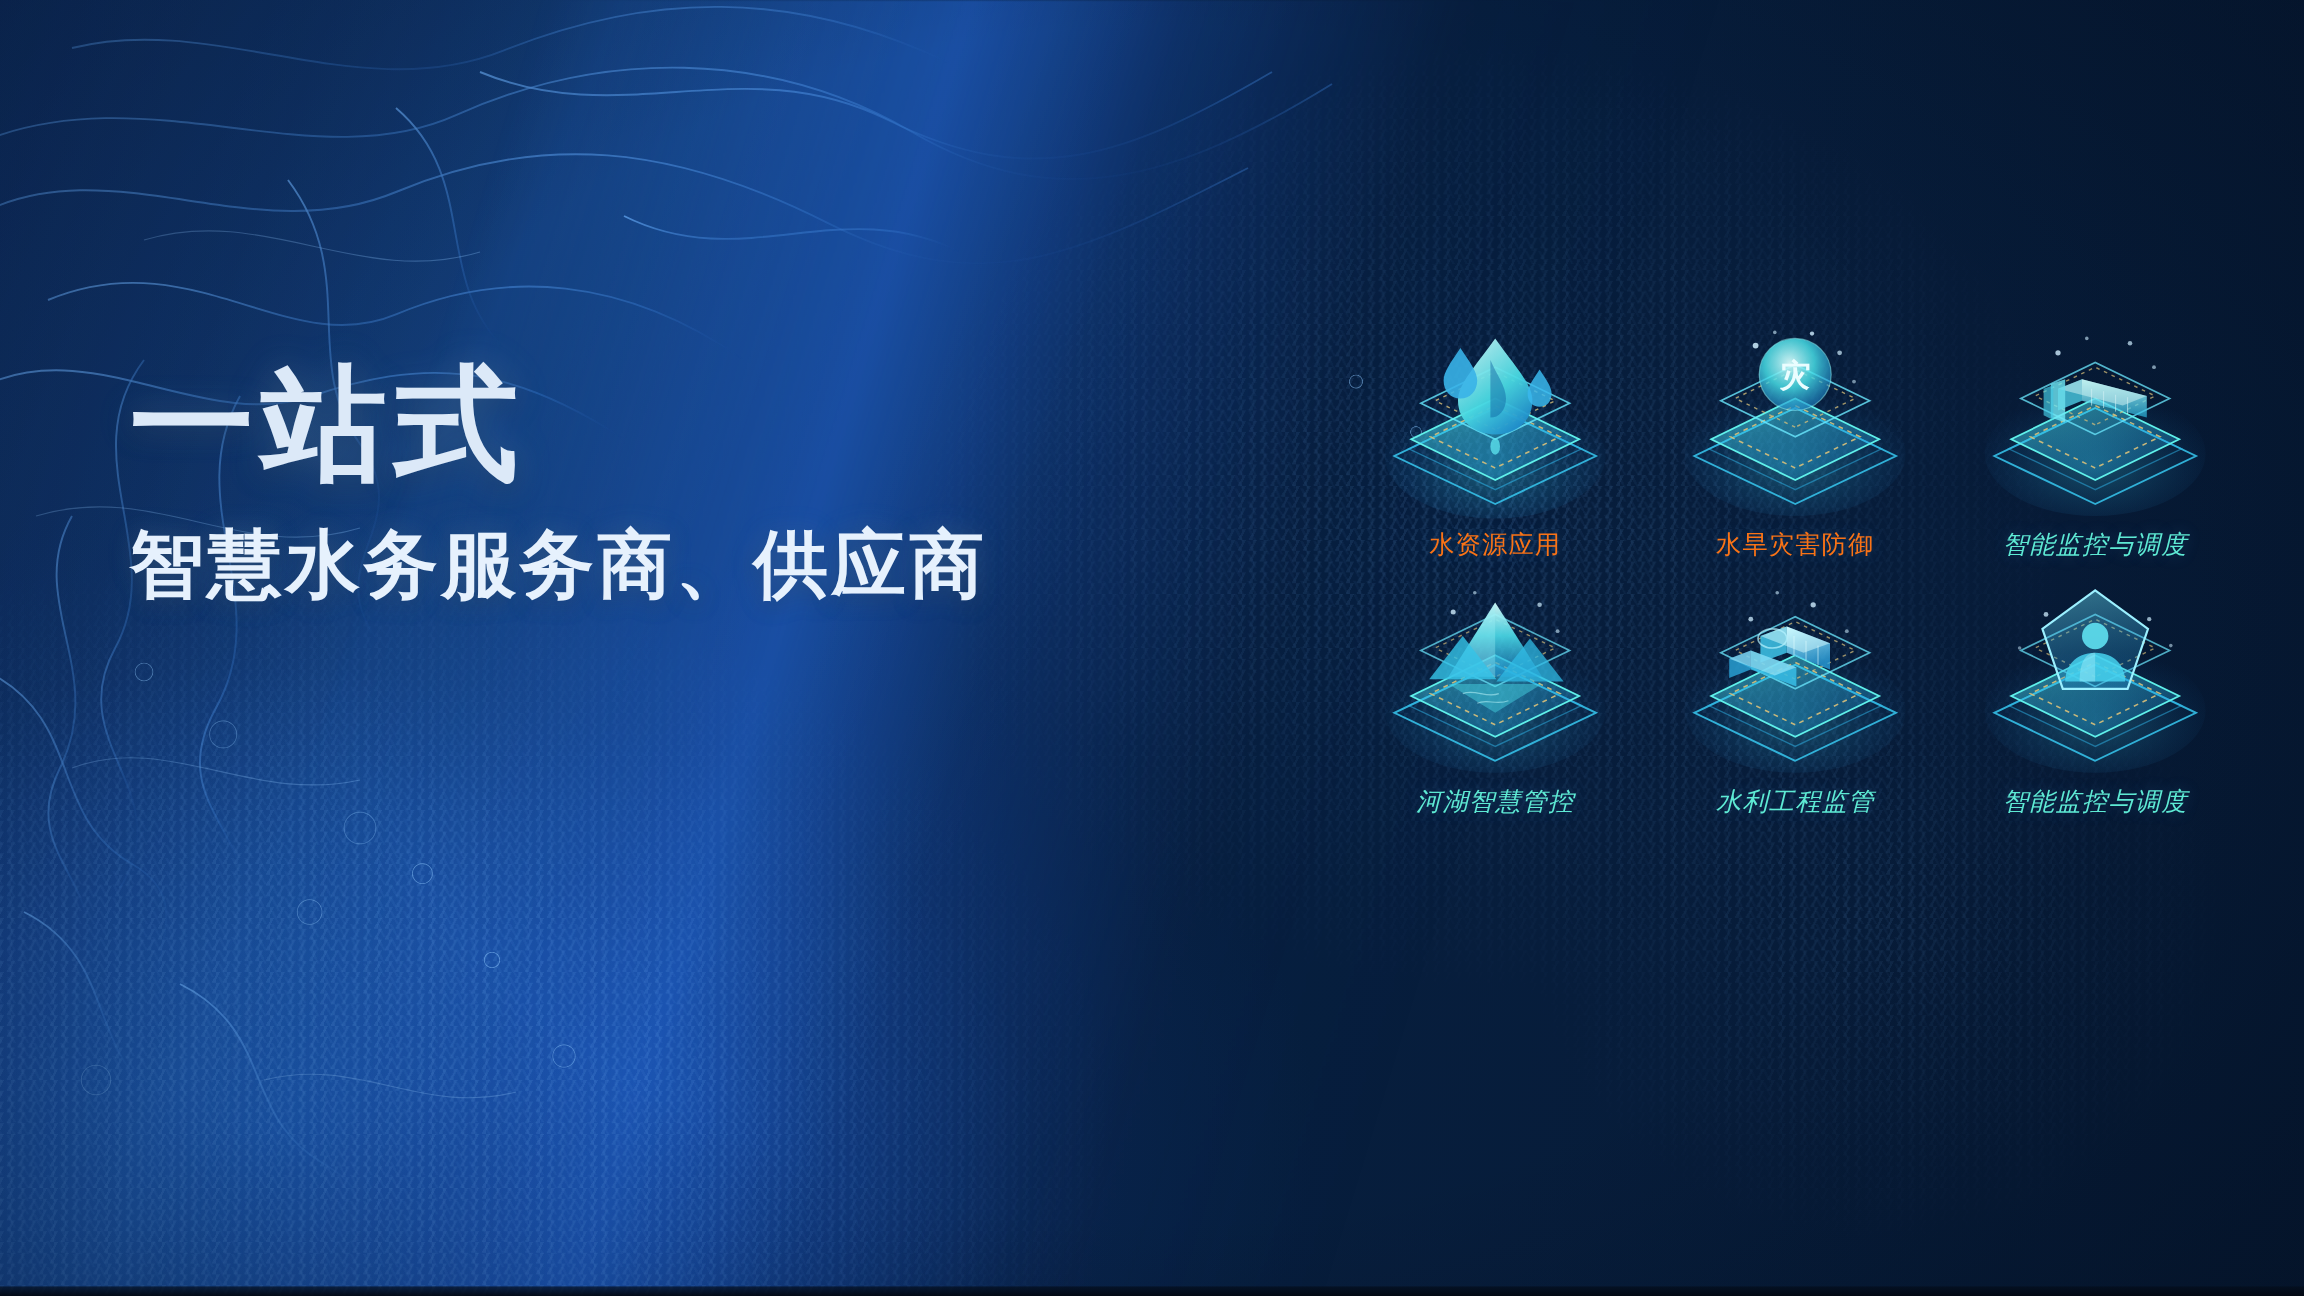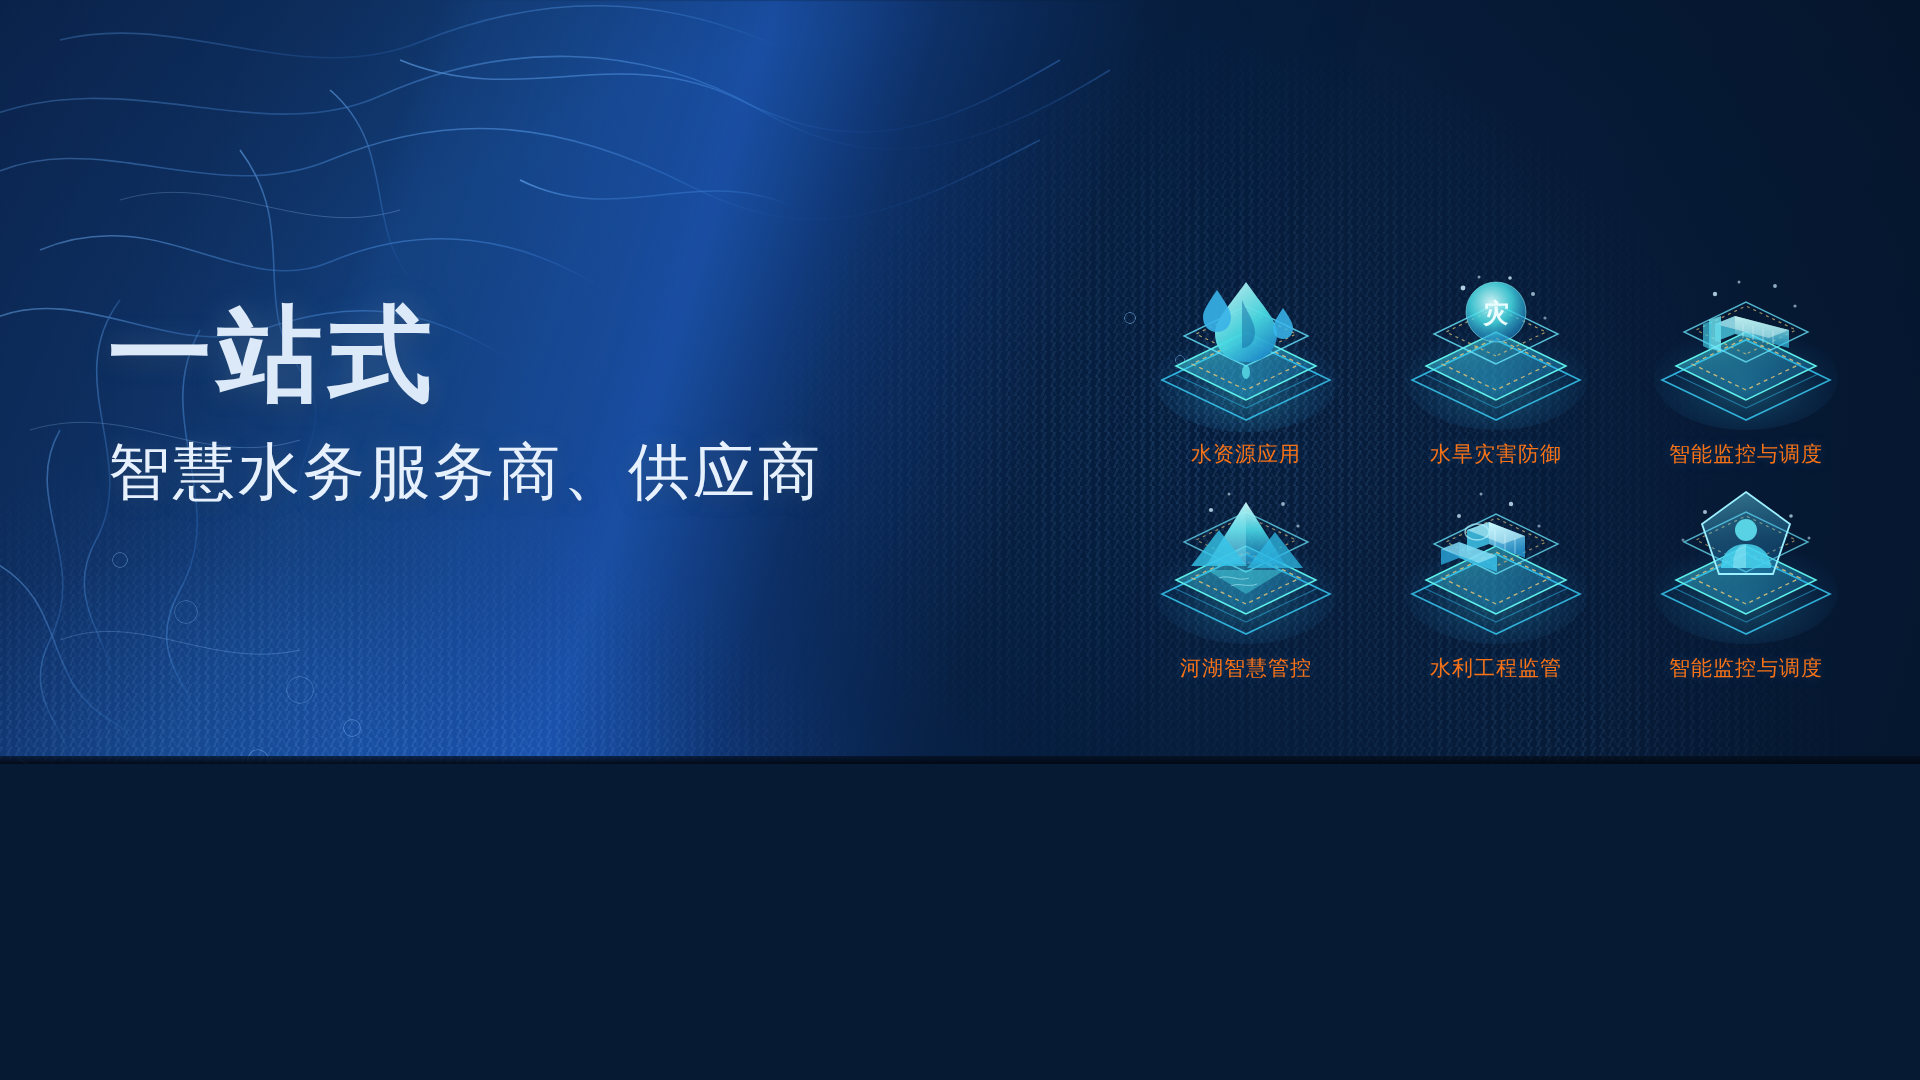--- a/index.html
+++ b/index.html
@@ -3,21 +3,21 @@
 <meta charset="utf-8">
 <title>一站式智慧水务服务商</title>
 <style>
   html,body{margin:0;padding:0;}
   body{
     width:1920px;height:1080px;overflow:hidden;
     background:#071a33;
     font-family:"Liberation Sans","DejaVu Sans",sans-serif;
   }
   #stage{
-    position:relative;width:1920px;height:764px;overflow:hidden;
+    position:relative;width:1920px;height:1080px;overflow:hidden;
     background:
       radial-gradient(ellipse 900px 620px at 300px 760px, rgba(22,72,150,0.95) 0%, rgba(16,55,120,0.55) 45%, rgba(8,30,70,0) 78%),
       radial-gradient(ellipse 700px 900px at 120px 420px, rgba(18,58,130,0.55) 0%, rgba(10,35,80,0.2) 55%, rgba(8,28,62,0) 80%),
       radial-gradient(ellipse 760px 760px at 1380px 420px, rgba(17,60,132,0.40) 0%, rgba(10,36,80,0.12) 55%, rgba(8,28,62,0) 80%),
       linear-gradient(115deg,#0b2a56 0%,#0a2449 22%,#082murky 22%,#07203f 48%,#061a34 70%,#05162c 100%);
     background-color:#072041;
   }
 
   
   .bg-layer{position:absolute;inset:0;pointer-events:none;}
@@ -102,41 +102,41 @@
 
   
   .copy{position:absolute;left:108px;top:300px;width:900px;}
   .title-main{
     font-size:104px;line-height:1.05;font-weight:700;letter-spacing:6px;
     color:#dce9f8;margin:0 0 28px 0;
     text-shadow:0 0 28px rgba(120,185,255,0.35),0 4px 22px rgba(0,0,0,.35);
     white-space:nowrap;
   }
   .title-sub{
-    font-size:62px;line-height:1.12;font-weight:400;letter-spacing:3px;
+    font-size:62px;line-height:1.12;font-weight:700;letter-spacing:3px;
     color:#e6f1fd;margin:0;
     text-shadow:0 0 22px rgba(120,185,255,0.30),0 3px 18px rgba(0,0,0,.35);
     white-space:nowrap;
   }
 
   
   .grid{
     position:absolute;left:1140px;top:272px;
     display:grid;grid-template-columns:repeat(3,212px);
     column-gap:38px;row-gap:18px;
   }
   .cell{width:212px;display:flex;flex-direction:column;align-items:center;}
   .art{width:206px;height:166px;position:relative;}
   .art svg{position:absolute;left:0;top:0;width:206px;height:166px;overflow:visible;}
   .cap{
     margin-top:2px;font-size:21px;letter-spacing:1px;
     color:#f97316;white-space:nowrap;
     text-shadow:0 0 12px rgba(80,150,230,.25);
   }
-  .cap.bright{color:#f97316;}
+  .cap.bright{color:#5eead4;font-style:italic;}
 </style>
 </head>
 <body>
 
 <div id="stage">
 
   <div class="bg-layer bg-base"></div>
   <div class="bg-layer bg-bl"></div>
   <div class="bg-layer bg-band"></div>
   <div class="bg-layer bg-band2"></div>

